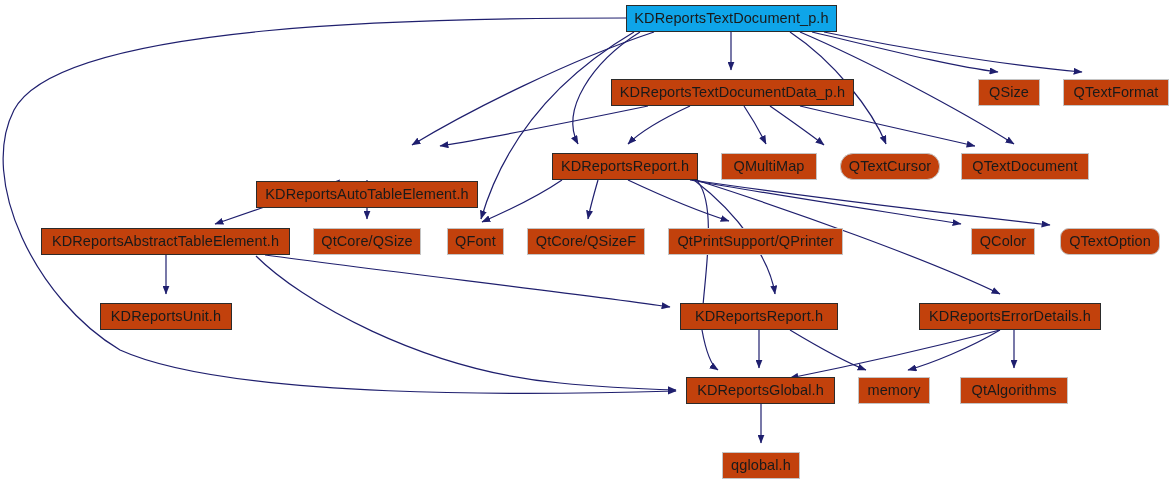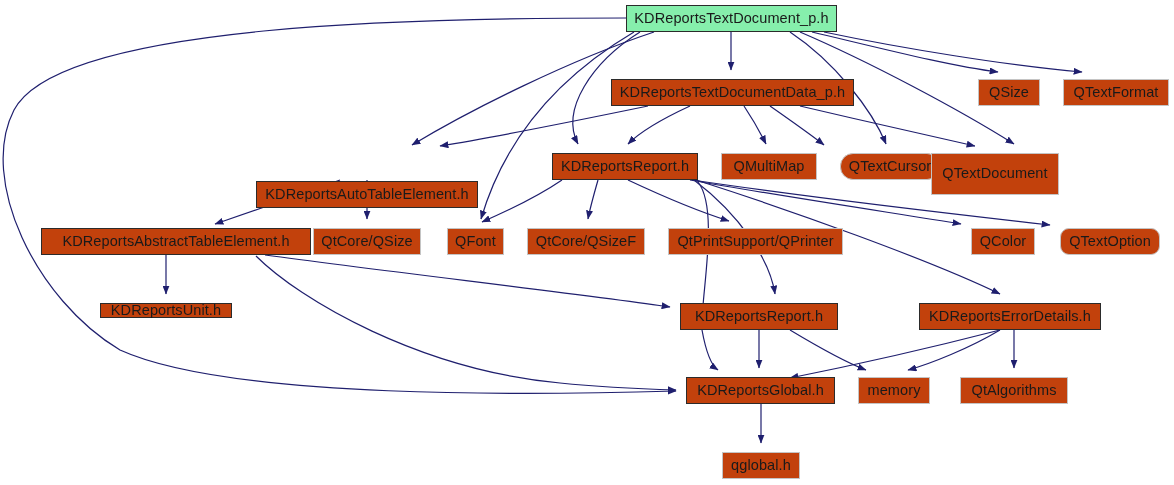--- a/index.html
+++ b/index.html
@@ -34,21 +34,21 @@
     font-size: 14.5px;
     line-height: 1;
     white-space: nowrap;
     letter-spacing: 0.1px;
   }
   .node.strong {
     border: 1.6px solid #2b2b2b;
   }
   .node.current {
     border: 1.6px solid #2b2b2b;
-    background: #86efac;
+    background: #0ea5e9;
   }
   .node-label {
     display: block;
     padding-bottom: 1px;
   }
 </style>
 </head>
 <body>
 
 <div id="graph-root">
@@ -112,45 +112,45 @@
       </div>
       <div class="node strong" style="left: 552px; top: 153px; width: 146px; height: 27px;">
         <span class="node-label">KDReportsReport.h</span>
       </div>
       <div class="node " style="left: 721px; top: 153px; width: 96px; height: 27px;">
         <span class="node-label">QMultiMap</span>
       </div>
       <div class="node " style="left: 840px; top: 153px; width: 100px; height: 27px; border-radius: 13px;">
         <span class="node-label">QTextCursor</span>
       </div>
-      <div class="node " style="left: 931px; top: 153px; width: 128px; height: 42px;">
+      <div class="node " style="left: 961px; top: 153px; width: 128px; height: 27px;">
         <span class="node-label">QTextDocument</span>
       </div>
-      <div class="node strong" style="left: 41px; top: 228px; width: 270px; height: 27px;">
+      <div class="node strong" style="left: 41px; top: 228px; width: 249px; height: 27px;">
         <span class="node-label">KDReportsAbstractTableElement.h</span>
       </div>
       <div class="node " style="left: 313px; top: 228px; width: 108px; height: 27px;">
         <span class="node-label">QtCore/QSize</span>
       </div>
       <div class="node " style="left: 447px; top: 228px; width: 57px; height: 27px;">
         <span class="node-label">QFont</span>
       </div>
       <div class="node " style="left: 527px; top: 228px; width: 118px; height: 27px;">
         <span class="node-label">QtCore/QSizeF</span>
       </div>
       <div class="node " style="left: 668px; top: 228px; width: 175px; height: 27px;">
         <span class="node-label">QtPrintSupport/QPrinter</span>
       </div>
       <div class="node " style="left: 971px; top: 228px; width: 64px; height: 27px;">
         <span class="node-label">QColor</span>
       </div>
       <div class="node " style="left: 1060px; top: 228px; width: 100px; height: 27px; border-radius: 9px;">
         <span class="node-label">QTextOption</span>
       </div>
-      <div class="node strong" style="left: 100px; top: 303px; width: 132px; height: 15px;">
+      <div class="node strong" style="left: 100px; top: 303px; width: 132px; height: 27px;">
         <span class="node-label">KDReportsUnit.h</span>
       </div>
       <div class="node strong" style="left: 680px; top: 303px; width: 158px; height: 27px;">
         <span class="node-label">KDReportsReport.h</span>
       </div>
       <div class="node strong" style="left: 919px; top: 303px; width: 182px; height: 27px;">
         <span class="node-label">KDReportsErrorDetails.h</span>
       </div>
       <div class="node strong" style="left: 686px; top: 377px; width: 149px; height: 27px;">
         <span class="node-label">KDReportsGlobal.h</span>

